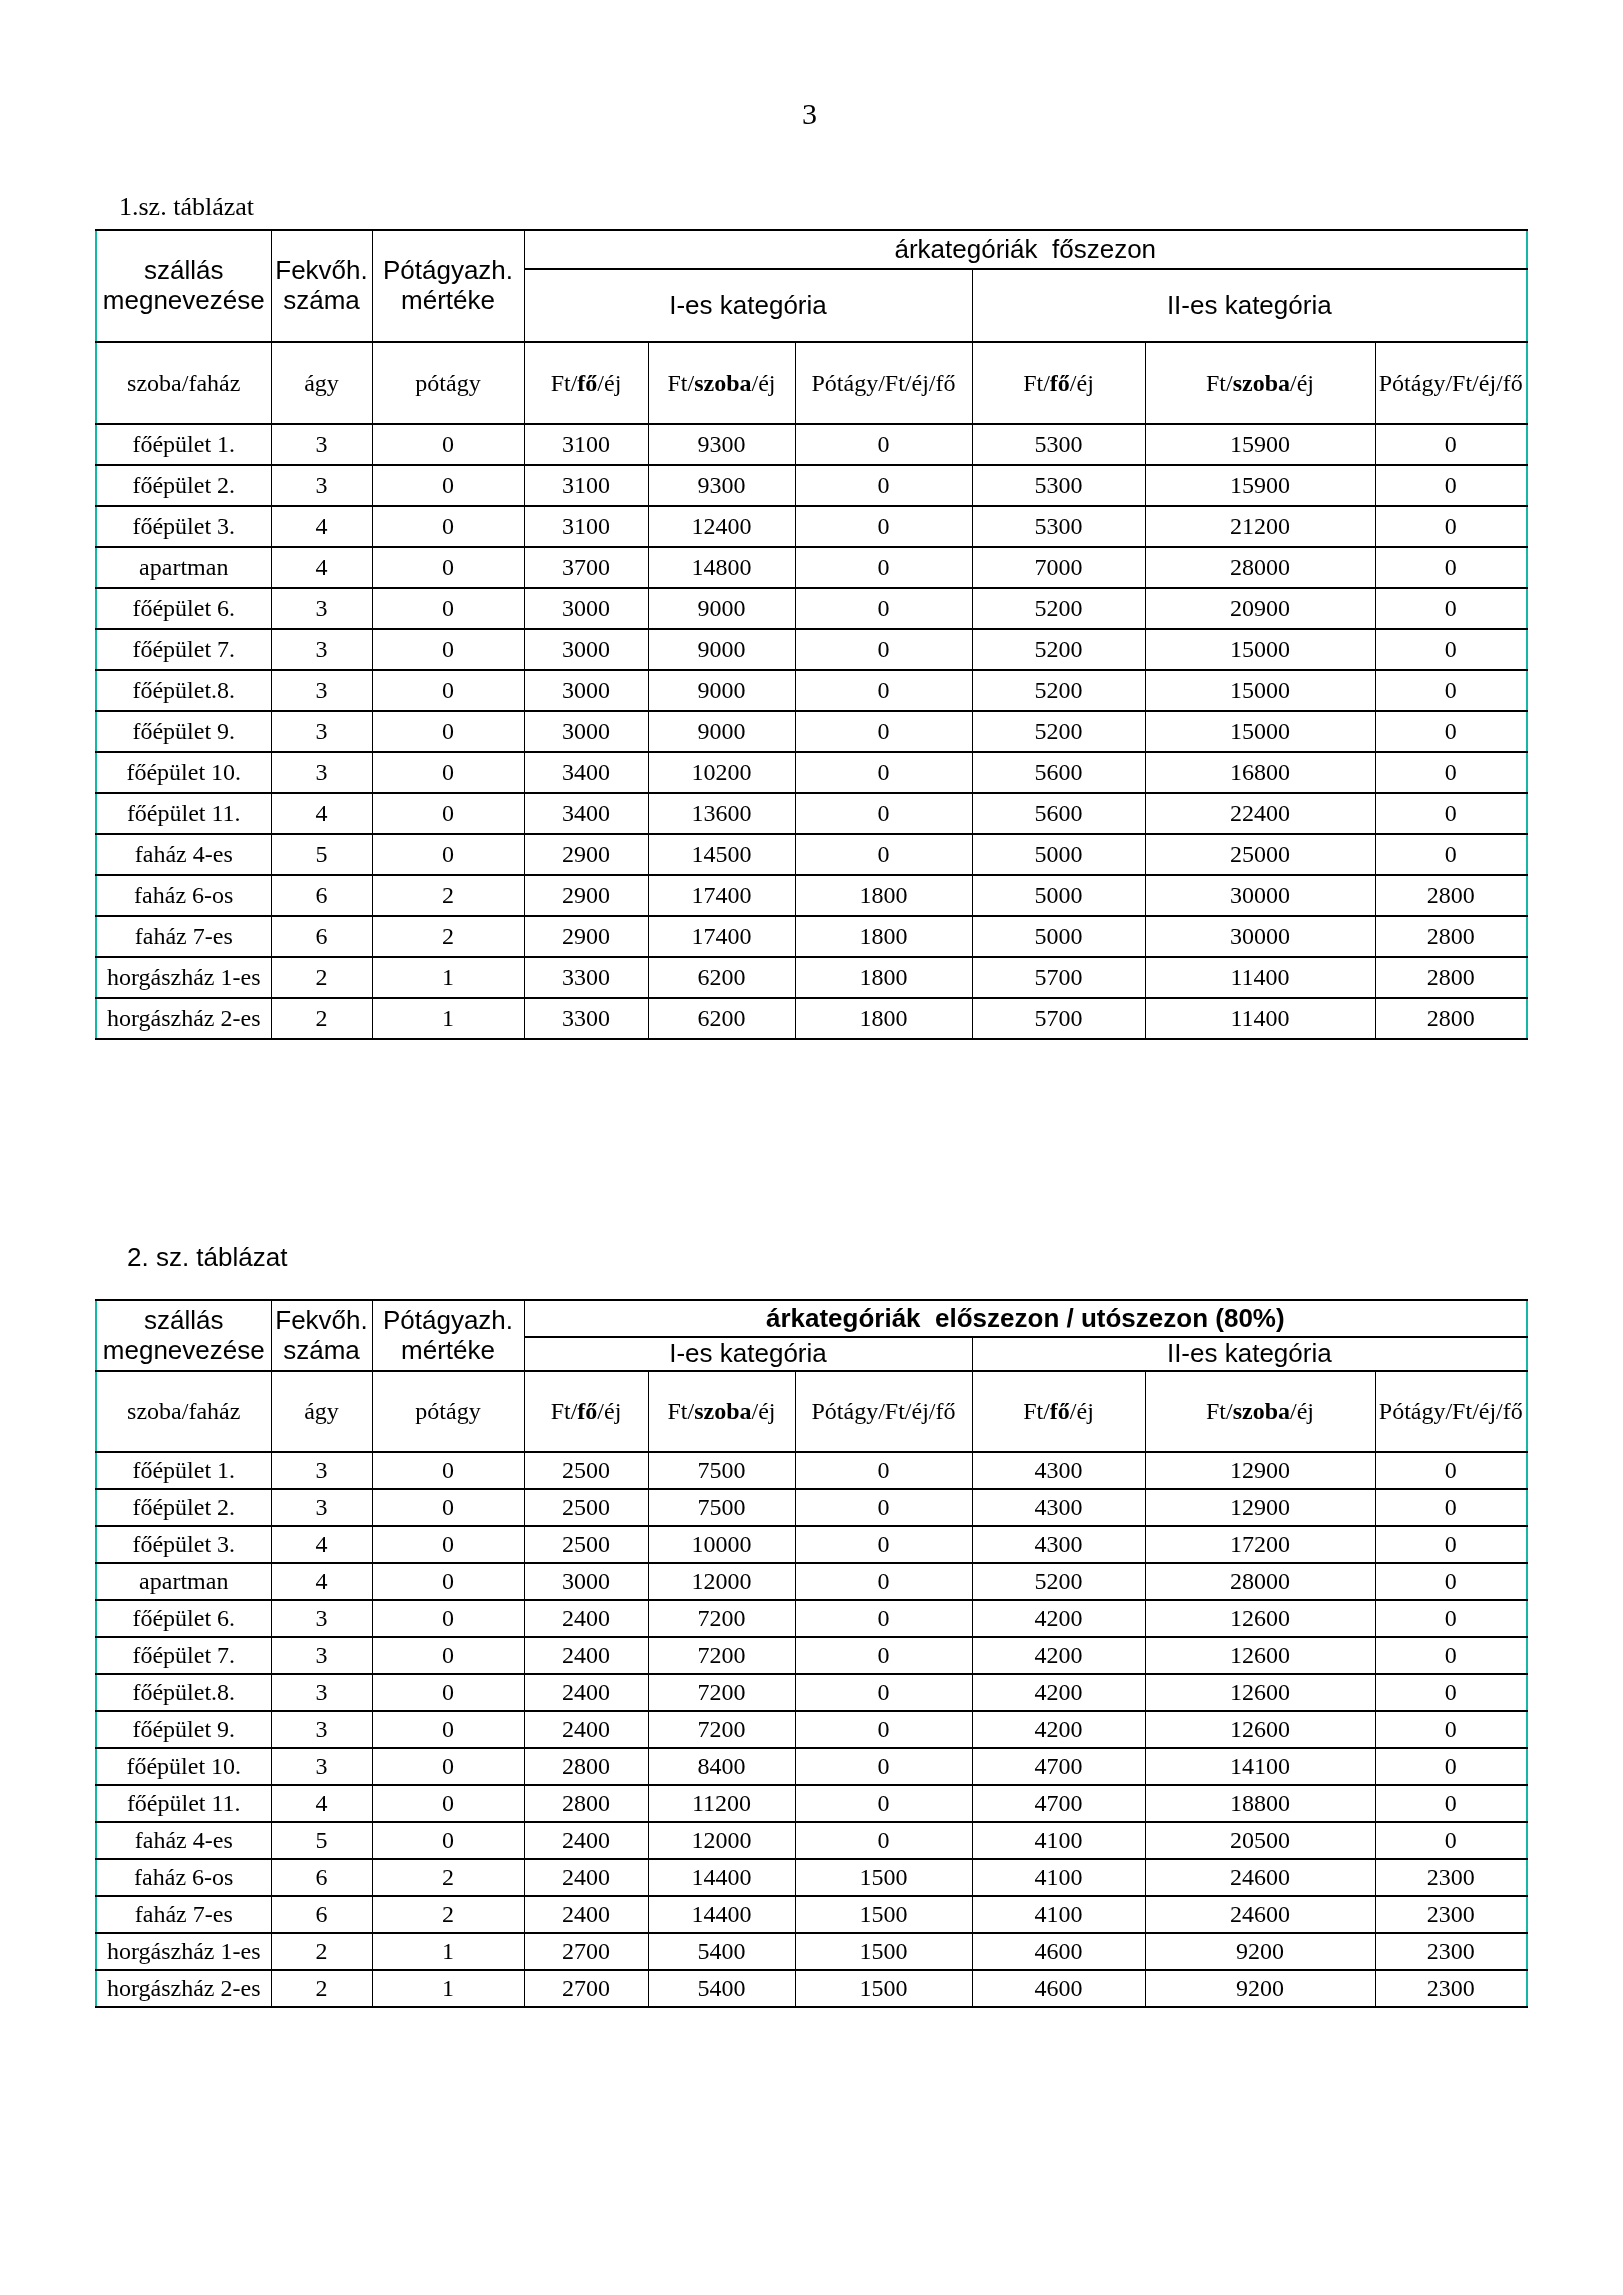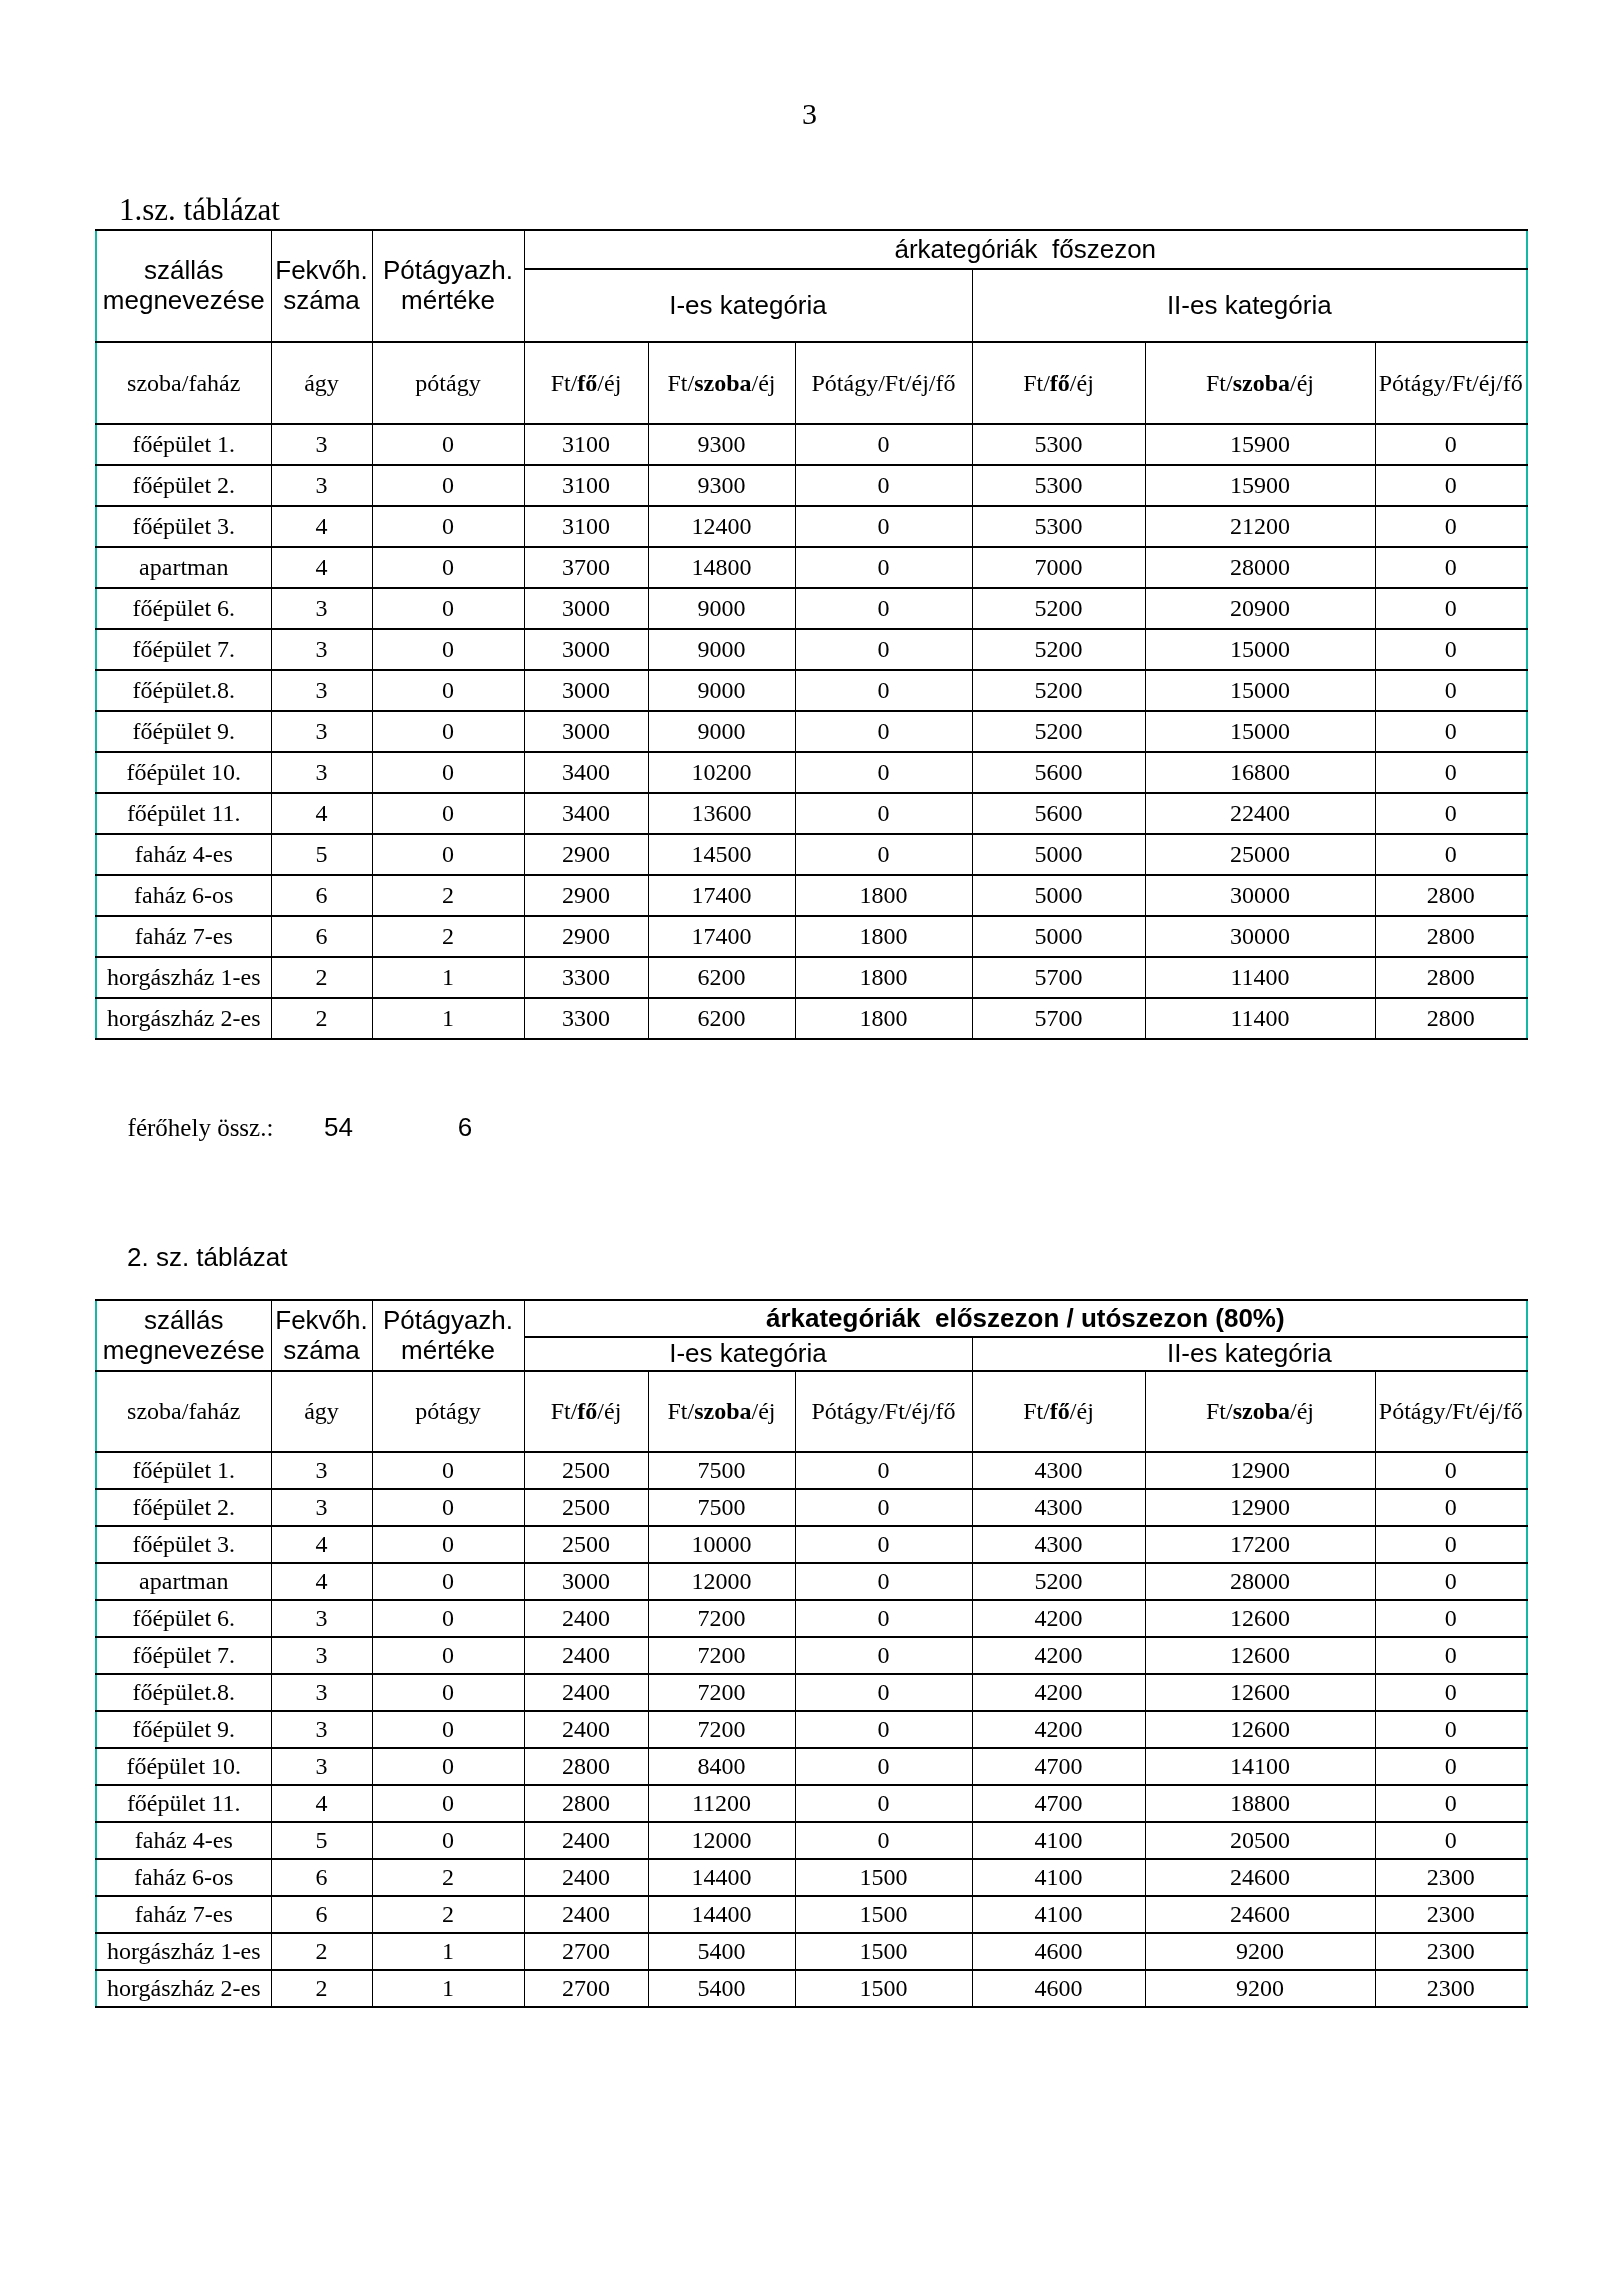--- a/index.html
+++ b/index.html
@@ -17,21 +17,21 @@
     top: 97px;
     left: 0;
     width: 1619px;
     text-align: center;
     font-size: 30px;
   }
   .title1 {
     position: absolute;
     left: 119px;
     top: 192px;
-    font-size: 31px;
+    font-size: 26px;
     white-space: nowrap;
   }
   .title2 {
     position: absolute;
     left: 127px;
     top: 1242px;
     font-size: 26px;
     font-family: "Liberation Sans", sans-serif;
     white-space: nowrap;
   }
@@ -304,25 +304,20 @@
           <td class="dcell">3300</td>
           <td class="dcell">6200</td>
           <td class="dcell">1800</td>
           <td class="dcell">5700</td>
           <td class="dcell">11400</td>
           <td class="dcell">2800</td>
         </tr>
       </tbody>
   </table>
 
-  <div class="totals">
-    <div class="tcol1">férőhely össz.:</div>
-    <div class="tcol2">54</div>
-    <div class="tcol3">6</div>
-  </div>
 
   <div class="title2">2. sz. táblázat</div>
 
   <table class="price-table" id="table2">
     <colgroup>
       <col class="c1">
         <col class="c2">
         <col class="c3">
       <col class="c4">
         <col class="c5">

